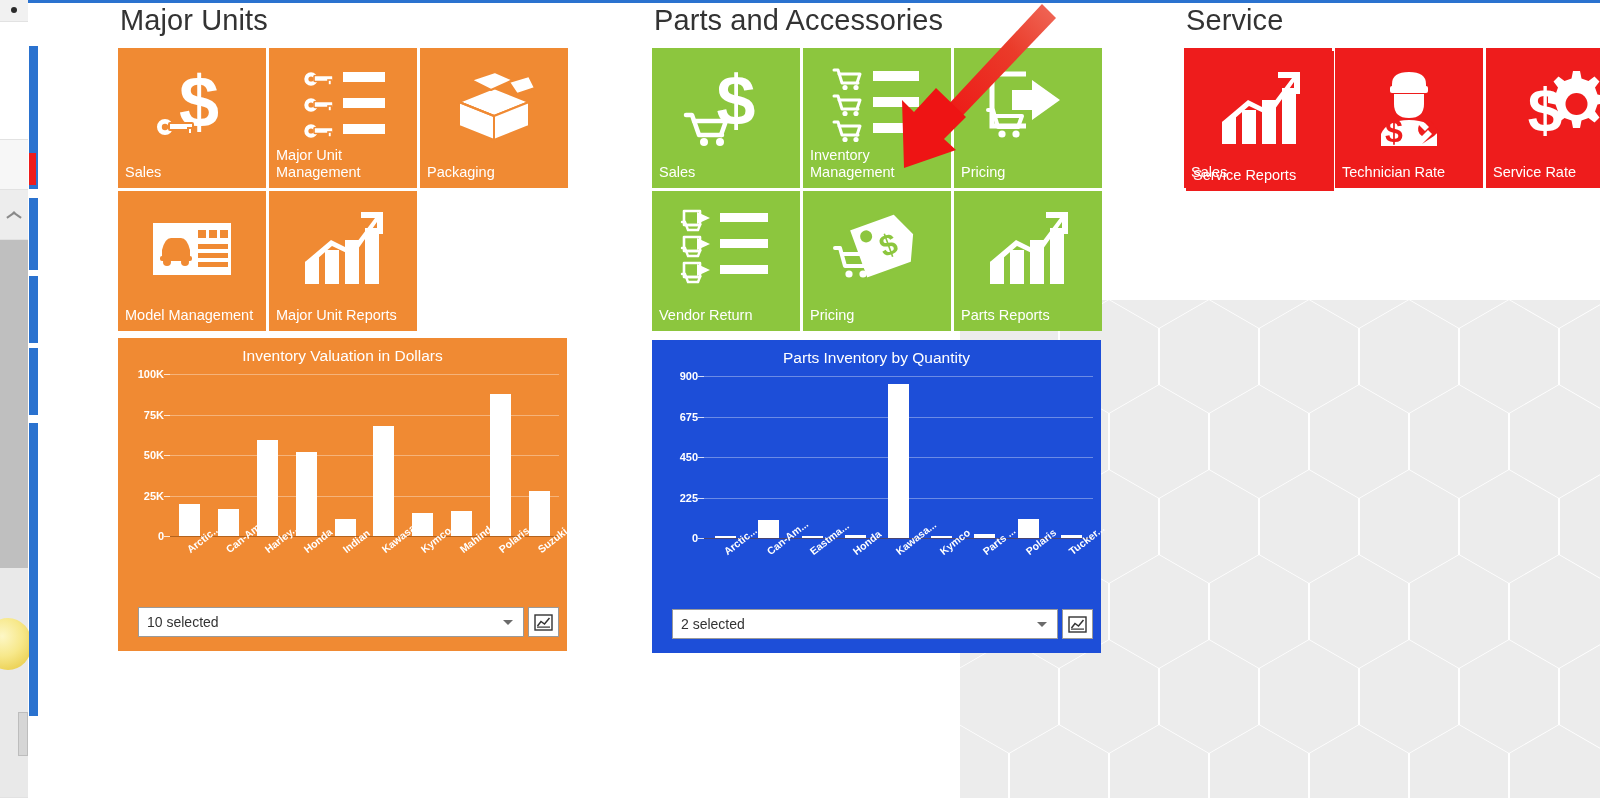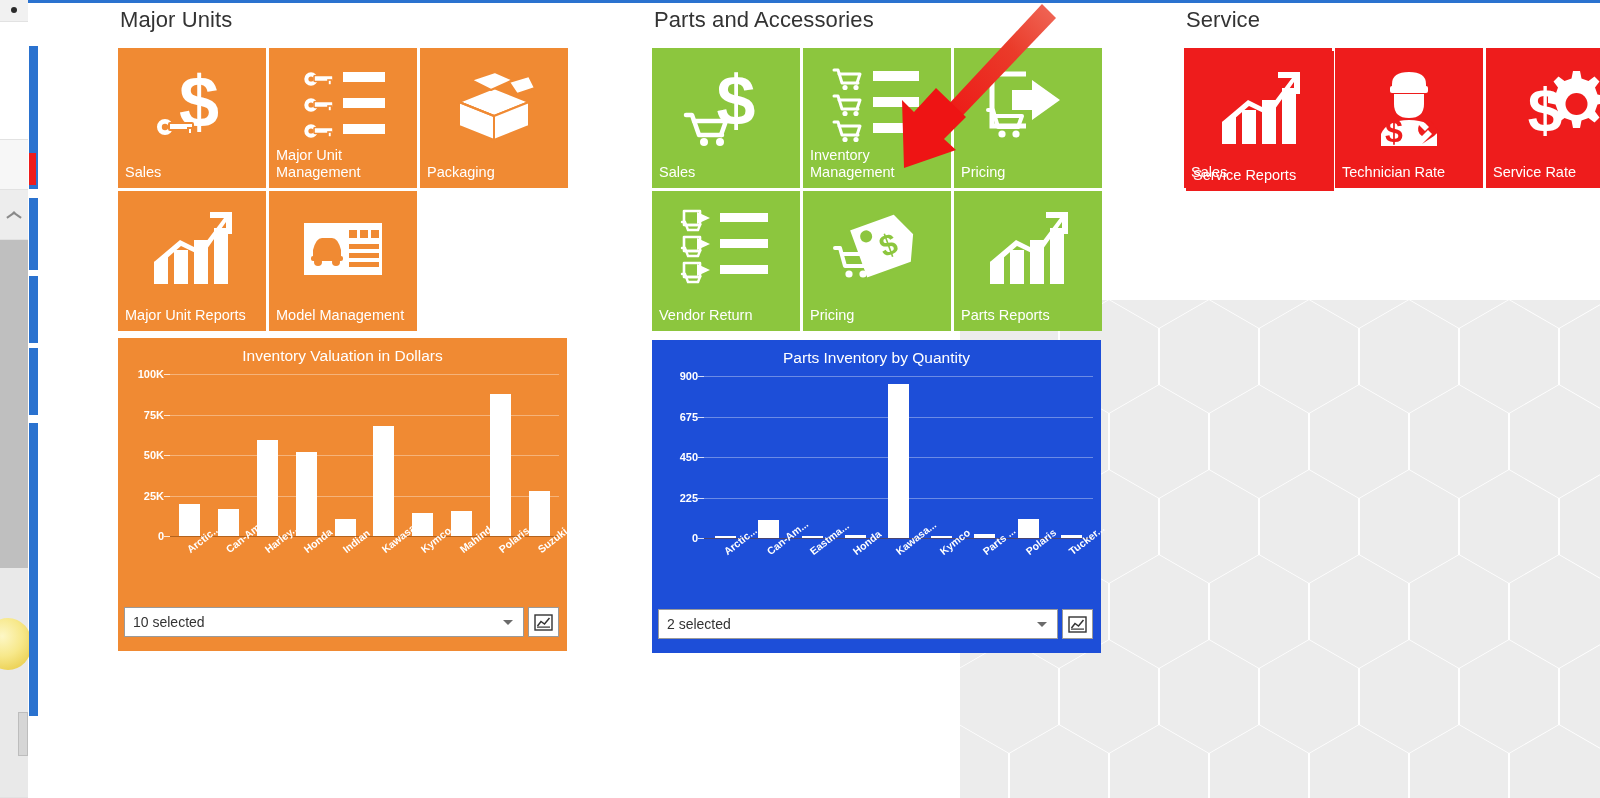--- a/index.html
+++ b/index.html
@@ -45,21 +45,21 @@
   }
 
   
   .blue-bar{ position:absolute; left:29px; width:9px; background:#2a72cf; z-index:6; }
   .red-bar{ position:absolute; left:29px; width:7px; background:#ee1c1c; z-index:7; }
   .blue-top-line{ position:absolute; left:28px; top:0; right:0; height:3px; background:#2a72cf; z-index:8; }
 
   
   .col{ position:absolute; top:0; z-index:2; }
   .col-head{
-    font-size:22px; color:#333; font-weight:400; letter-spacing:.1px;
+    font-size:29px; color:#333; font-weight:400; letter-spacing:.1px;
     padding-left:2px; margin-bottom:8px; height:40px; line-height:40px;
   }
   .tiles{ display:flex; flex-wrap:wrap; gap:3px; }
 
   .tile{
     position:relative; width:148px; height:140px; color:#fff;
     display:flex; flex-direction:column; justify-content:flex-end;
     cursor:pointer; overflow:hidden;
   }
   .tile .glyph{
@@ -96,21 +96,21 @@
   .barcell{ flex:1; display:flex; justify-content:center; align-items:flex-end; height:100%; }
   .bar{ width:21px; background:#ffffff; }
   .xlabels{ position:absolute; left:52px; right:8px; top:202px; height:46px; display:flex; }
   .xcell{ flex:1; position:relative; }
   .xlab{
     position:absolute; left:50%; top:2px; transform-origin:left top;
     transform:rotate(-38deg) translate(-6px,0);
     color:#fff; font-size:10.5px; white-space:nowrap; font-weight:bold;
     text-align:right;
   }
-  .chart-footer{ display:flex; gap:4px; margin-top:13px; padding:0 8px 8px 6px; }
+  .chart-footer{ display:flex; gap:4px; margin-top:13px; padding:0 8px 8px 20px; }
   .chart-footer.onpanel{ position:absolute; left:0; right:0; bottom:6px; }
   .sel{
     flex:1; height:30px; background:#fff; border:1px solid #9a9a9a;
     display:flex; align-items:center; padding:0 8px; color:#333; font-size:14px;
     position:relative;
   }
   .caret{
     position:absolute; right:10px; top:50%; margin-top:-2px;
     width:0;height:0;border-left:5px solid transparent;border-right:5px solid transparent;
     border-top:5px solid #6b6b6b;
@@ -258,52 +258,52 @@
               <path d="M58 14 L78 8 L84 20 L66 26 Z"></path>
             </g>
             <path d="M8 34 L43 48 L43 72" fill="none" stroke="#f08a33" stroke-width="2"></path>
           </svg>
         </div>
         <div class="lbl">Packaging</div>
       </div>
 
       <div class="tile orange">
         <div class="glyph">
-          <svg width="84" height="78" viewBox="0 0 84 78">
-            <g fill="#fff">
-              <path d="M4 74 L4 52 L18 46 L18 74 Z"></path>
-              <rect x="24" y="40" width="14" height="34"></rect>
-              <rect x="44" y="30" width="14" height="44"></rect>
-              <rect x="64" y="18" width="14" height="56"></rect>
-              <path d="M4 52 L30 30 L50 40 L74 8 L60 8 L60 2 L82 2 L82 24 L76 24 L76 12 L52 46 L31 36 L8 56 Z"></path>
-            </g>
-          </svg>
-        </div>
-        <div class="lbl">Major Unit Reports</div>
-      </div>
-
-      <div class="tile orange">
-        <div class="glyph">
           <svg width="86" height="64" viewBox="0 0 86 64">
             <rect x="3" y="5" width="80" height="54" fill="#fff" stroke="#f08a33" stroke-width="2"></rect>
             <g fill="#f08a33">
               <path d="M13 33 q3-12 9-12 h10 q6 0 9 12 v8 h-28 z"></path>
               <rect x="11" y="39" width="32" height="5" rx="2"></rect>
               <circle cx="18" cy="45" r="4"></circle>
                 <circle cx="36" cy="45" r="4"></circle>
               <rect x="49" y="13" width="8" height="8"></rect>
                 <rect x="60" y="13" width="8" height="8"></rect>
                 <rect x="71" y="13" width="8" height="8"></rect>
               <rect x="49" y="27" width="30" height="5"></rect>
               <rect x="49" y="36" width="30" height="5"></rect>
               <rect x="49" y="45" width="30" height="5"></rect>
             </g>
           </svg>
         </div>
         <div class="lbl">Model Management</div>
+      </div>
+
+      <div class="tile orange">
+        <div class="glyph">
+          <svg width="84" height="78" viewBox="0 0 84 78">
+            <g fill="#fff">
+              <path d="M4 74 L4 52 L18 46 L18 74 Z"></path>
+              <rect x="24" y="40" width="14" height="34"></rect>
+              <rect x="44" y="30" width="14" height="44"></rect>
+              <rect x="64" y="18" width="14" height="56"></rect>
+              <path d="M4 52 L30 30 L50 40 L74 8 L60 8 L60 2 L82 2 L82 24 L76 24 L76 12 L52 46 L31 36 L8 56 Z"></path>
+            </g>
+          </svg>
+        </div>
+        <div class="lbl">Major Unit Reports</div>
       </div>
     </div>
 
     <div class="chart-card">
       <div class="chart-panel orange">
         <div class="chart-title">Inventory Valuation in Dollars</div>
         <div class="plot" id="plot-0">
             <div class="gridline zero" style="top: 100%;"></div>
             <div class="ytick" style="top: 100%;">0</div>
             <div class="ytick-mark" style="top: 100%;"></div>

